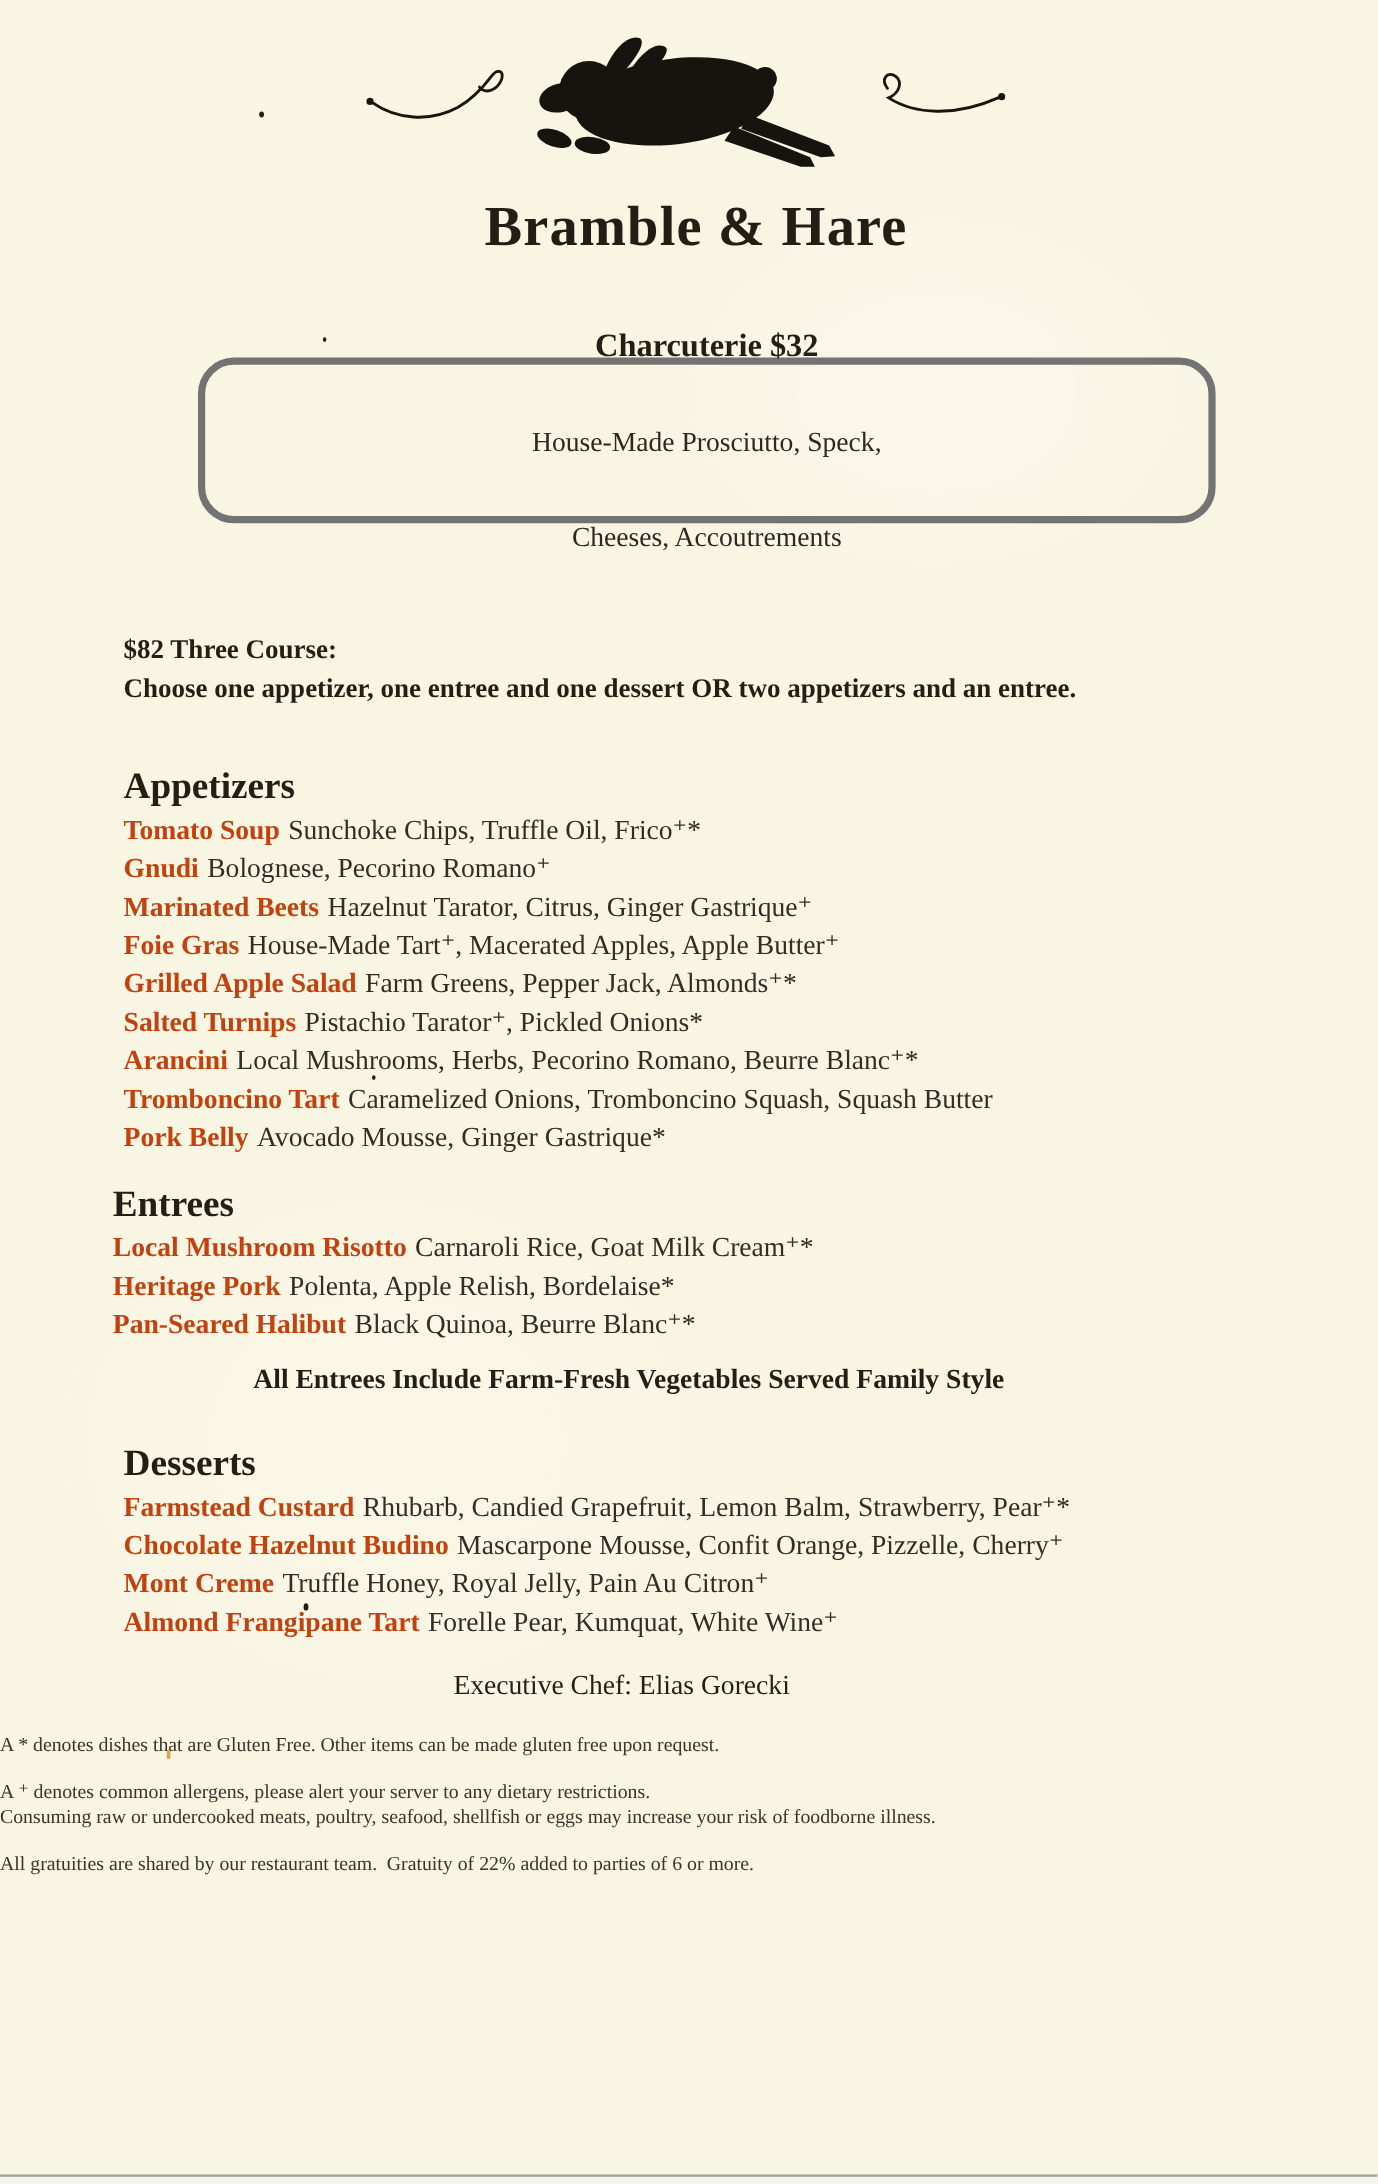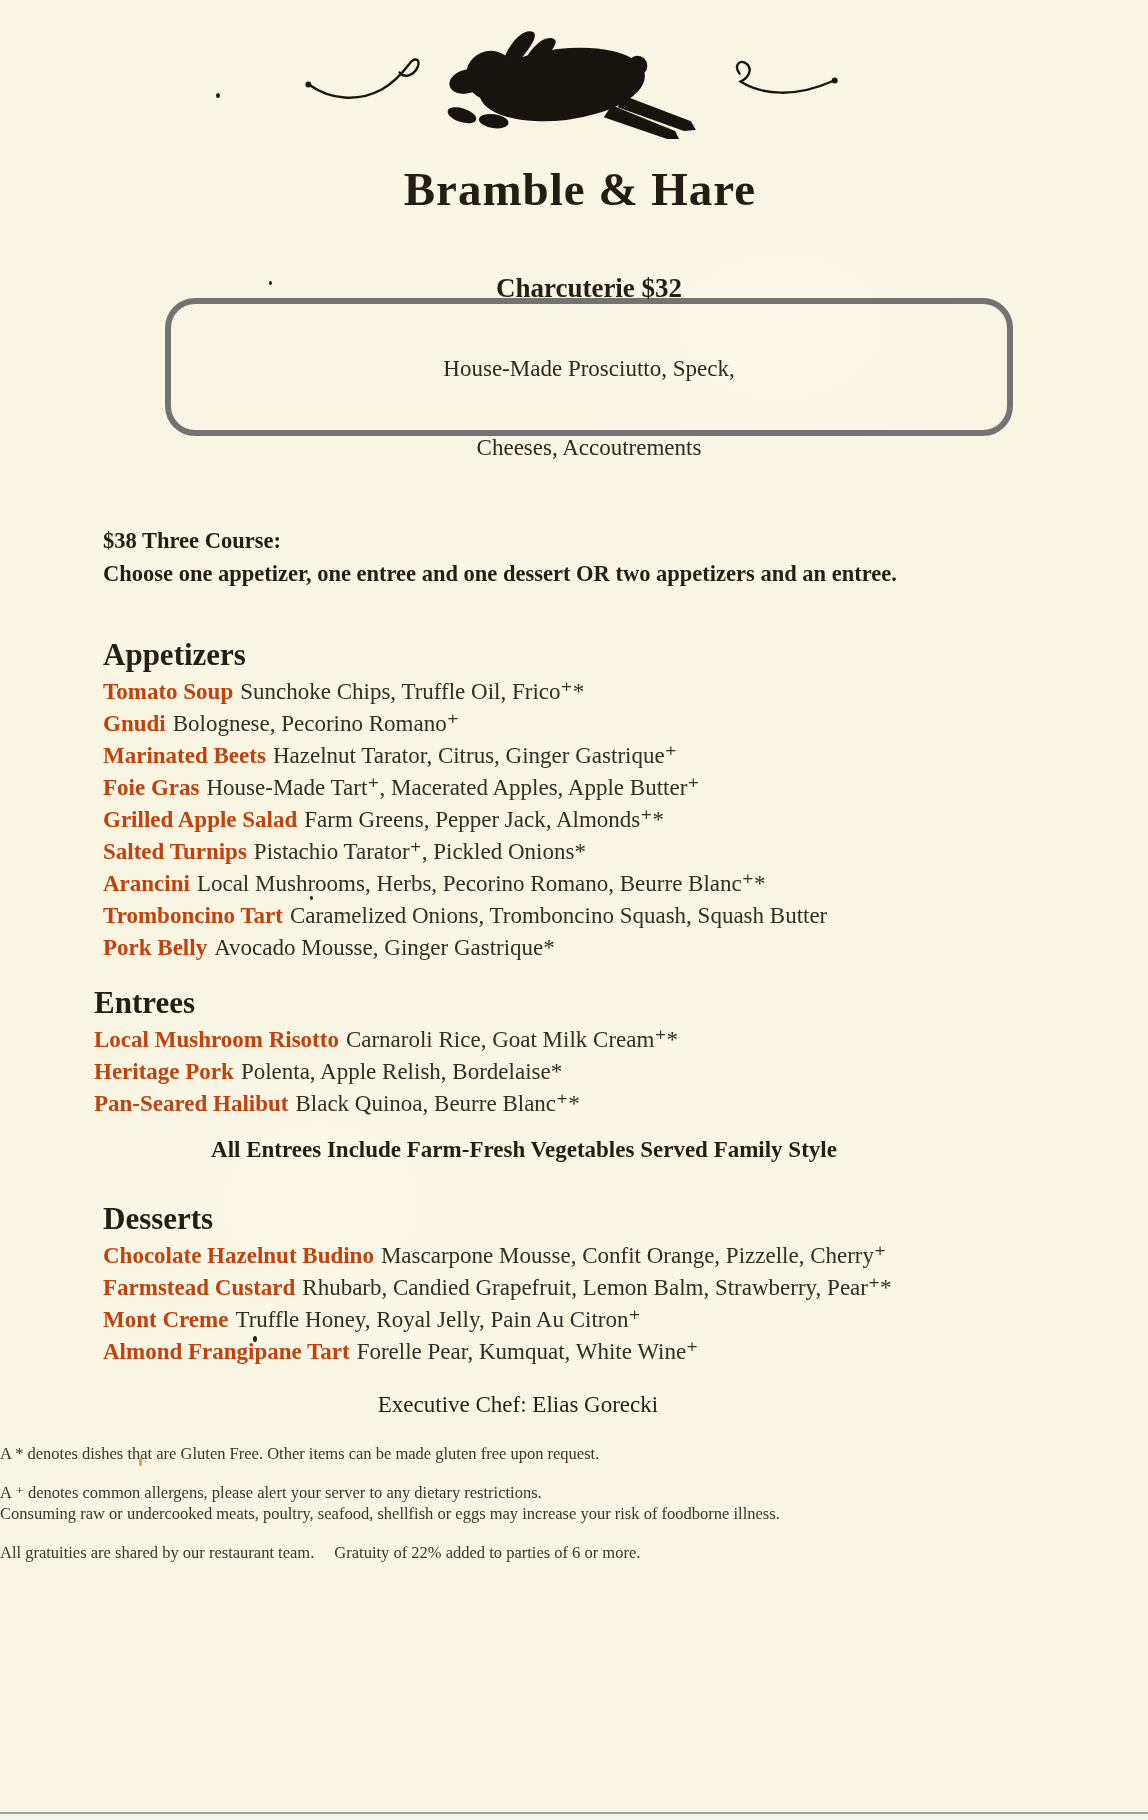--- a/index.html
+++ b/index.html
@@ -66,21 +66,21 @@
 
   
   .footnote {
     left: 0; width: 952px;
     text-align: left; font-size: 16.5px; color: #3a342a; line-height: 20px;
   }
   .fn-1 { top: 1444px; }
   .fn-2 { top: 1483px; }
   .fn-3 { top: 1504px; }
   .fn-4 { top: 1543px; }
-  .gratuity-right { margin-left: 20px; }
+  .gratuity-right { margin-left: 8px; }
 
   
   .speck { border-radius: 50%; background: #231d14; }
   .speck-a { top: 93px;  left: 216px; width: 4px; height: 5px; }
   .speck-b { top: 281px; left: 269px; width: 3px; height: 4px; }
   .speck-c { top: 896px; left: 310px; width: 3px; height: 4px; }
   .speck-d { top: 1336px; left: 253px; width: 4px; height: 6px; border-radius: 50% 50% 40% 40%; }
   .speck-e { top: 1458px; left: 139px; width: 3px; height: 8px; background: #d9a254; border-radius: 2px; }
 
   .scan-edge {
@@ -119,21 +119,21 @@
 
 <div class="abs page-title">Bramble &amp; Hare</div>
 
 <div class="abs charc-box">
   <div class="charc-title">Charcuterie $32</div>
   <div class="charc-line">House-Made Prosciutto, Speck,</div>
   <div class="charc-line">Cheeses, Accoutrements</div>
 </div>
 
 <div class="abs prix-fixe">
-  <div>$38 Three Course:</div>
+  <div>$82 Three Course:</div>
   <div>Choose one appetizer, one entree and one dessert OR two appetizers and an entree.</div>
 </div>
 
 <div class="abs appetizers">
   <div class="section-head">Appetizers</div>
   <div class="menu-list">
     <div class="menu-item"><span class="item-name">Tomato Soup</span><span class="item-desc">Sunchoke Chips, Truffle Oil, Frico⁺*</span></div>
     <div class="menu-item"><span class="item-name">Gnudi</span><span class="item-desc">Bolognese, Pecorino Romano⁺</span></div>
     <div class="menu-item"><span class="item-name">Marinated Beets</span><span class="item-desc">Hazelnut Tarator, Citrus, Ginger Gastrique⁺</span></div>
     <div class="menu-item"><span class="item-name">Foie Gras</span><span class="item-desc">House-Made Tart⁺, Macerated Apples, Apple Butter⁺</span></div>
@@ -152,22 +152,22 @@
     <div class="menu-item"><span class="item-name">Heritage Pork</span><span class="item-desc">Polenta, Apple Relish, Bordelaise*</span></div>
     <div class="menu-item"><span class="item-name">Pan-Seared Halibut</span><span class="item-desc">Black Quinoa, Beurre Blanc⁺*</span></div>
   </div>
 </div>
 
 <div class="abs entree-note">All Entrees Include Farm-Fresh Vegetables Served Family Style</div>
 
 <div class="abs desserts">
   <div class="section-head">Desserts</div>
   <div class="menu-list">
+    <div class="menu-item"><span class="item-name">Farmstead Custard</span><span class="item-desc">Rhubarb, Candied Grapefruit, Lemon Balm, Strawberry, Pear⁺*</span></div>
     <div class="menu-item"><span class="item-name">Chocolate Hazelnut Budino</span><span class="item-desc">Mascarpone Mousse, Confit Orange, Pizzelle, Cherry⁺</span></div>
-    <div class="menu-item"><span class="item-name">Farmstead Custard</span><span class="item-desc">Rhubarb, Candied Grapefruit, Lemon Balm, Strawberry, Pear⁺*</span></div>
     <div class="menu-item"><span class="item-name">Mont Creme</span><span class="item-desc">Truffle Honey, Royal Jelly, Pain Au Citron⁺</span></div>
     <div class="menu-item"><span class="item-name">Almond Frangipane Tart</span><span class="item-desc">Forelle Pear, Kumquat, White Wine⁺</span></div>
   </div>
 </div>
 
 <div class="abs chef-line">Executive Chef: Elias Gorecki</div>
 
 <div class="abs footnote fn-1">A * denotes dishes that are Gluten Free. Other items can be made gluten free upon request.</div>
 <div class="abs footnote fn-2">A ⁺ denotes common allergens, please alert your server to any dietary restrictions.</div>
 <div class="abs footnote fn-3">Consuming raw or undercooked meats, poultry, seafood, shellfish or eggs may increase your risk of foodborne illness.</div>

